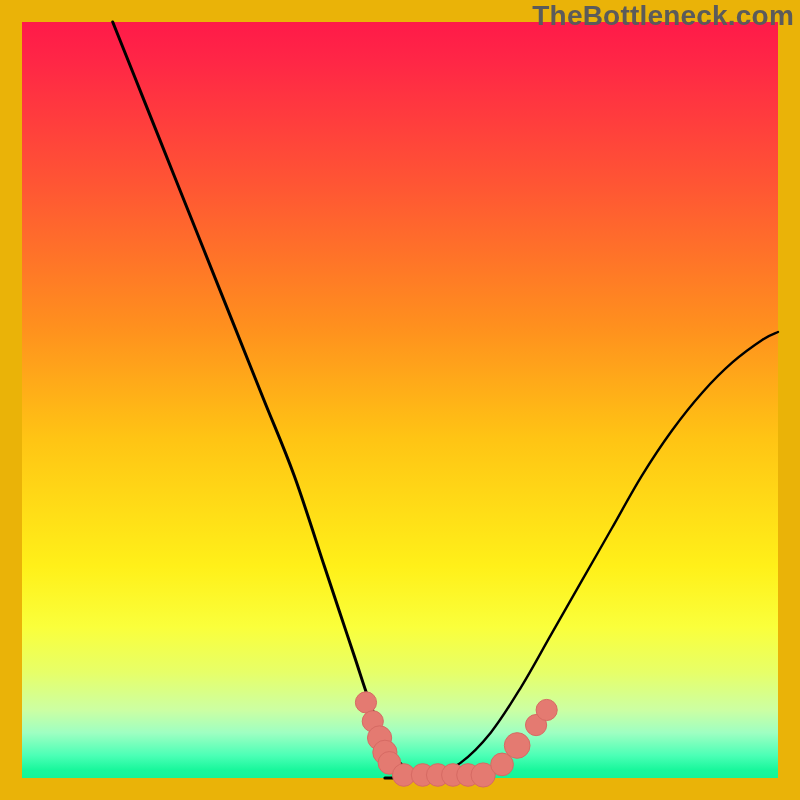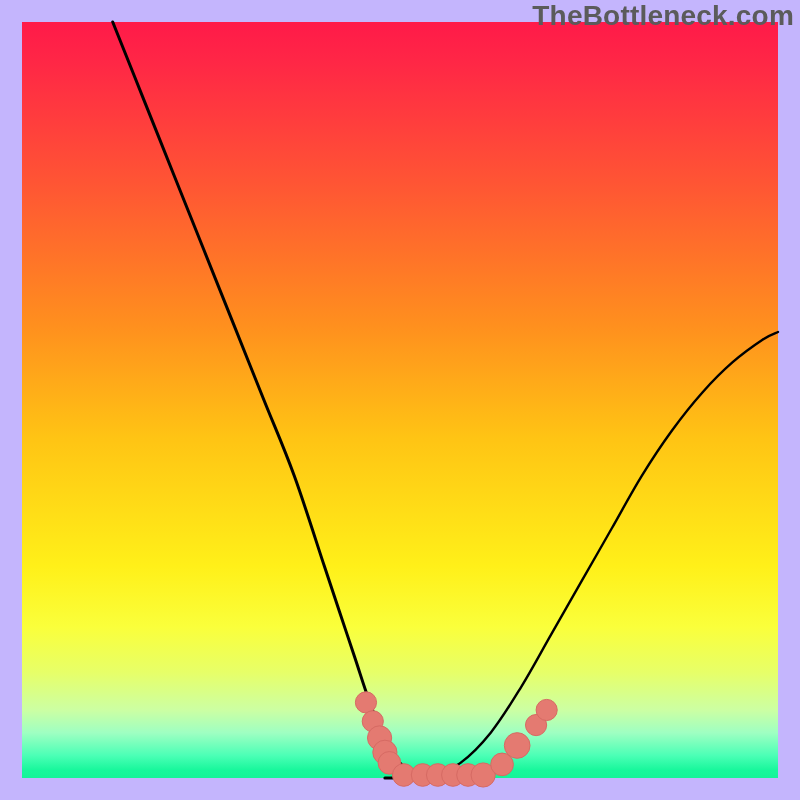--- a/index.html
+++ b/index.html
@@ -7,21 +7,21 @@
     padding: 0;
     width: 800px;
     height: 800px;
     background: #000000;
     overflow: hidden;
   }
   .outer {
     position: relative;
     width: 800px;
     height: 800px;
-    background: #c4b5fd;
+    background: #eab308;
   }
   .plot {
     position: absolute;
     left: 22px;
     top: 22px;
     width: 756px;
     height: 756px;
     background: linear-gradient(to bottom,
       #ff1a49 0%,
       #ff2646 5%,

